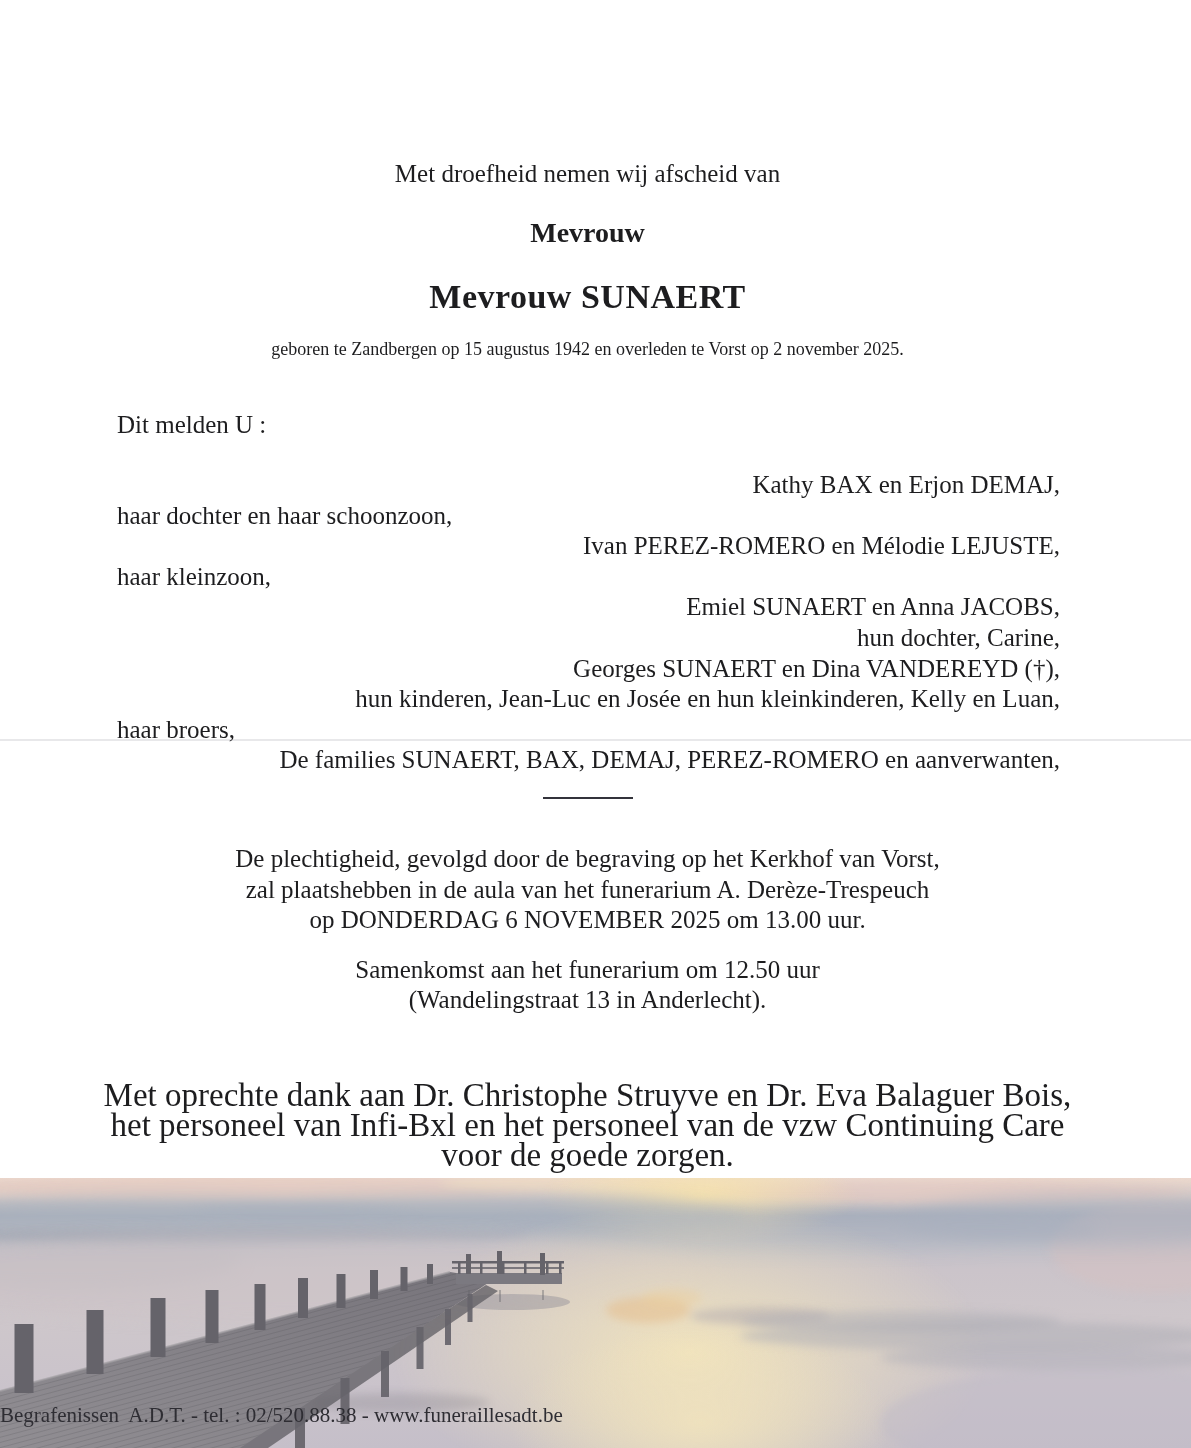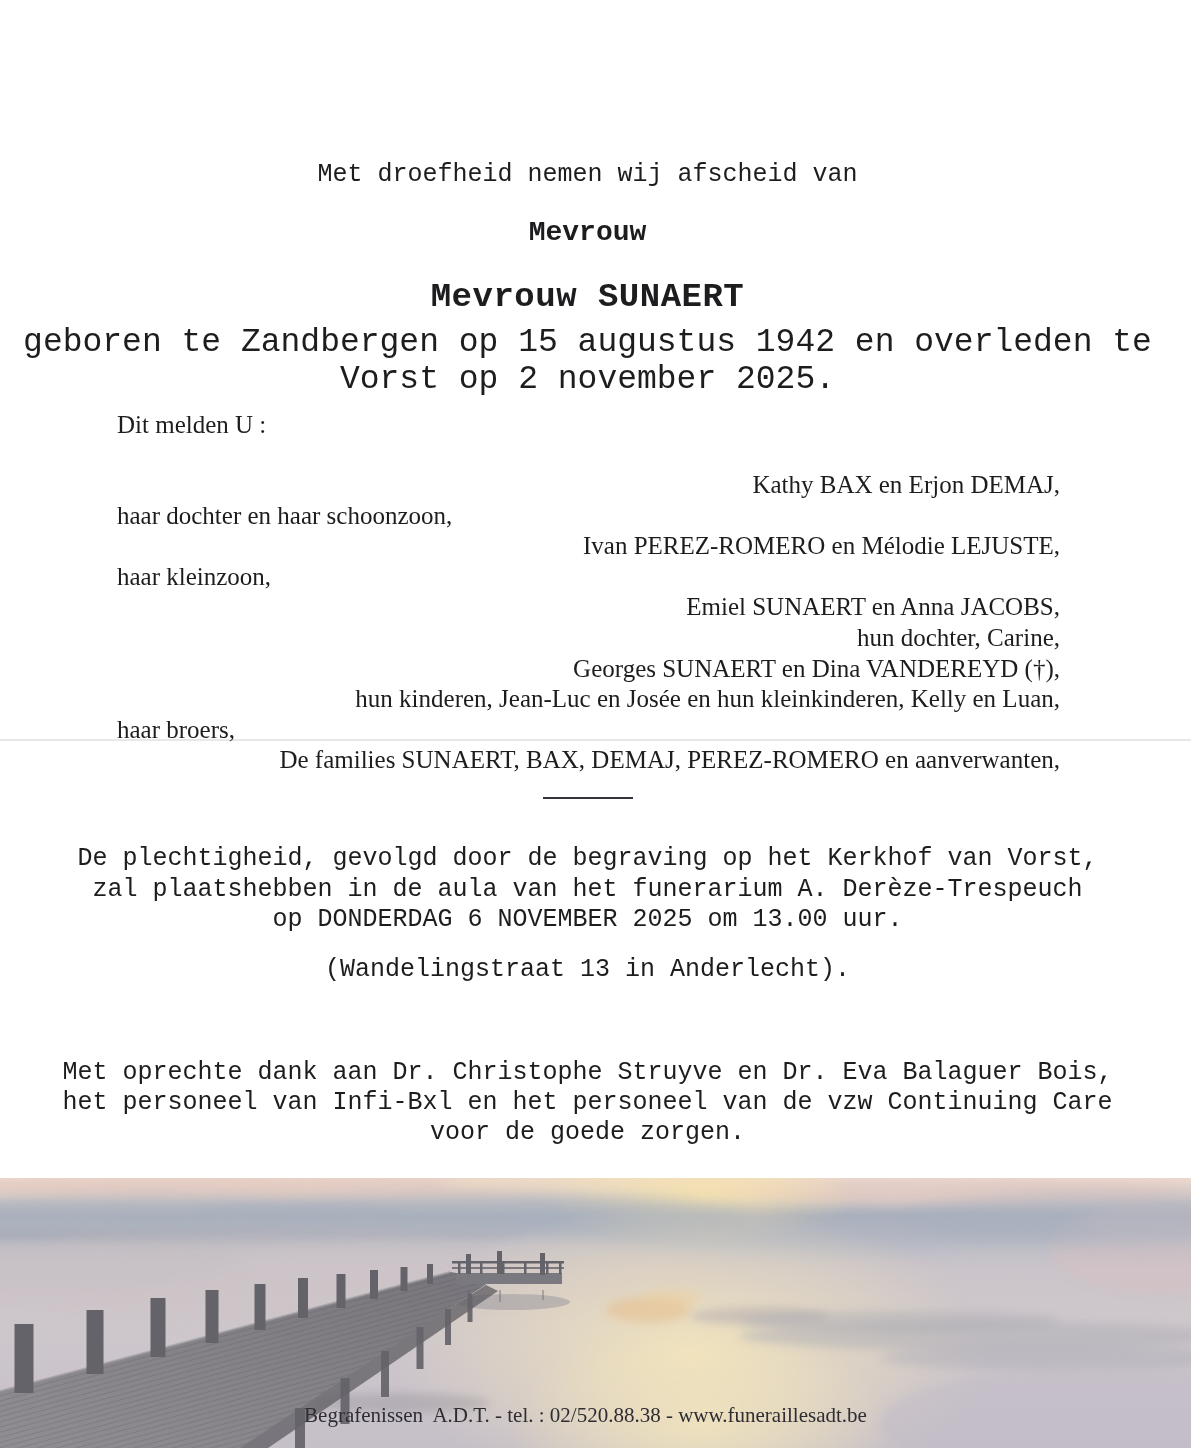--- a/index.html
+++ b/index.html
@@ -6,41 +6,41 @@
   .page {
     position:relative;
     width:1191px; height:1448px;
     margin:0 auto;
     background:#ffffff;
     font-family:"Liberation Serif","DejaVu Serif",serif;
     color:#1d1d1f;
     overflow:hidden;
   }
   .abs { position:absolute; }
-  .centered { left:0; right:16px; text-align:center;font-family:Liberation Mono, monospace; }
+  .centered { left:0; right:16px; text-align:center; }
   .t-body { font-size:25px; line-height:30.6px; }
   .t-intro   { top:160px; font-size:25px; }
   .t-honor   { top:217px; font-size:28px; font-weight:bold; }
   .t-name    { top:278px; font-size:34px; font-weight:bold; letter-spacing:0.5px; }
-  .t-dates   { top:324px; font-size:33px; }
+  .t-dates   { top:339px; font-size:18px; }
   .t-notify  { top:411px; left:117px; font-size:25px; }
   .family-block { top:470px; left:117px; right:131px; }
   .fam-line.left   { text-align:right; }
   .fam-line.indent { text-align:right; padding-left:80px; }
   .fam-line.right  { text-align:left; }
   .divider { top:797px; left:543px; width:90px; height:2px; background:#33333b; }
   .ceremony-block  { top:844px; line-height:30.5px; font-size:25px; }
   .gathering-block { top:955px; line-height:30px;  font-size:25px; }
-  .thanks-block    { top:1058px; line-height:30px; font-size:25px; }
+  .thanks-block    { top:1080px; line-height:30px; font-size:33px; }
   .scan-line { top:739px; left:0; width:100%; height:2px; background:rgba(125,125,140,0.18); }
   .photo-wrap { top:1178px; left:0; width:1191px; height:270px; }
   .photo-wrap svg { display:block; }
   .footer-line {
     top:1402px; left:0; right:20px;
-    text-align:center; font-size:21px; line-height:26px;
+    text-align:left; font-size:21px; line-height:26px;
     color:#2e2d33; white-space:pre;
   }
 </style>
 </head>
 <body>
 
 <div class="page">
 
   <div class="abs centered t-intro">Met droefheid nemen wij afscheid van</div>
 
@@ -67,20 +67,21 @@
 
   <div class="abs divider"></div>
 
   <div class="abs centered ceremony-block">
     <div>De plechtigheid, gevolgd door de begraving op het Kerkhof van Vorst,</div>
     <div>zal plaatshebben in de aula van het funerarium A. Derèze-Trespeuch</div>
     <div>op DONDERDAG 6 NOVEMBER 2025 om 13.00 uur.</div>
   </div>
 
   <div class="abs centered gathering-block">
+    <div>Samenkomst aan het funerarium om 12.50 uur</div>
     <div>(Wandelingstraat 13 in Anderlecht).</div>
   </div>
 
   <div class="abs centered thanks-block">
     <div>Met oprechte dank aan Dr. Christophe Struyve en Dr. Eva Balaguer Bois,</div>
     <div>het personeel van Infi-Bxl en het personeel van de vzw Continuing Care</div>
     <div>voor de goede zorgen.</div>
   </div>
 
   <div class="abs scan-line"></div>

